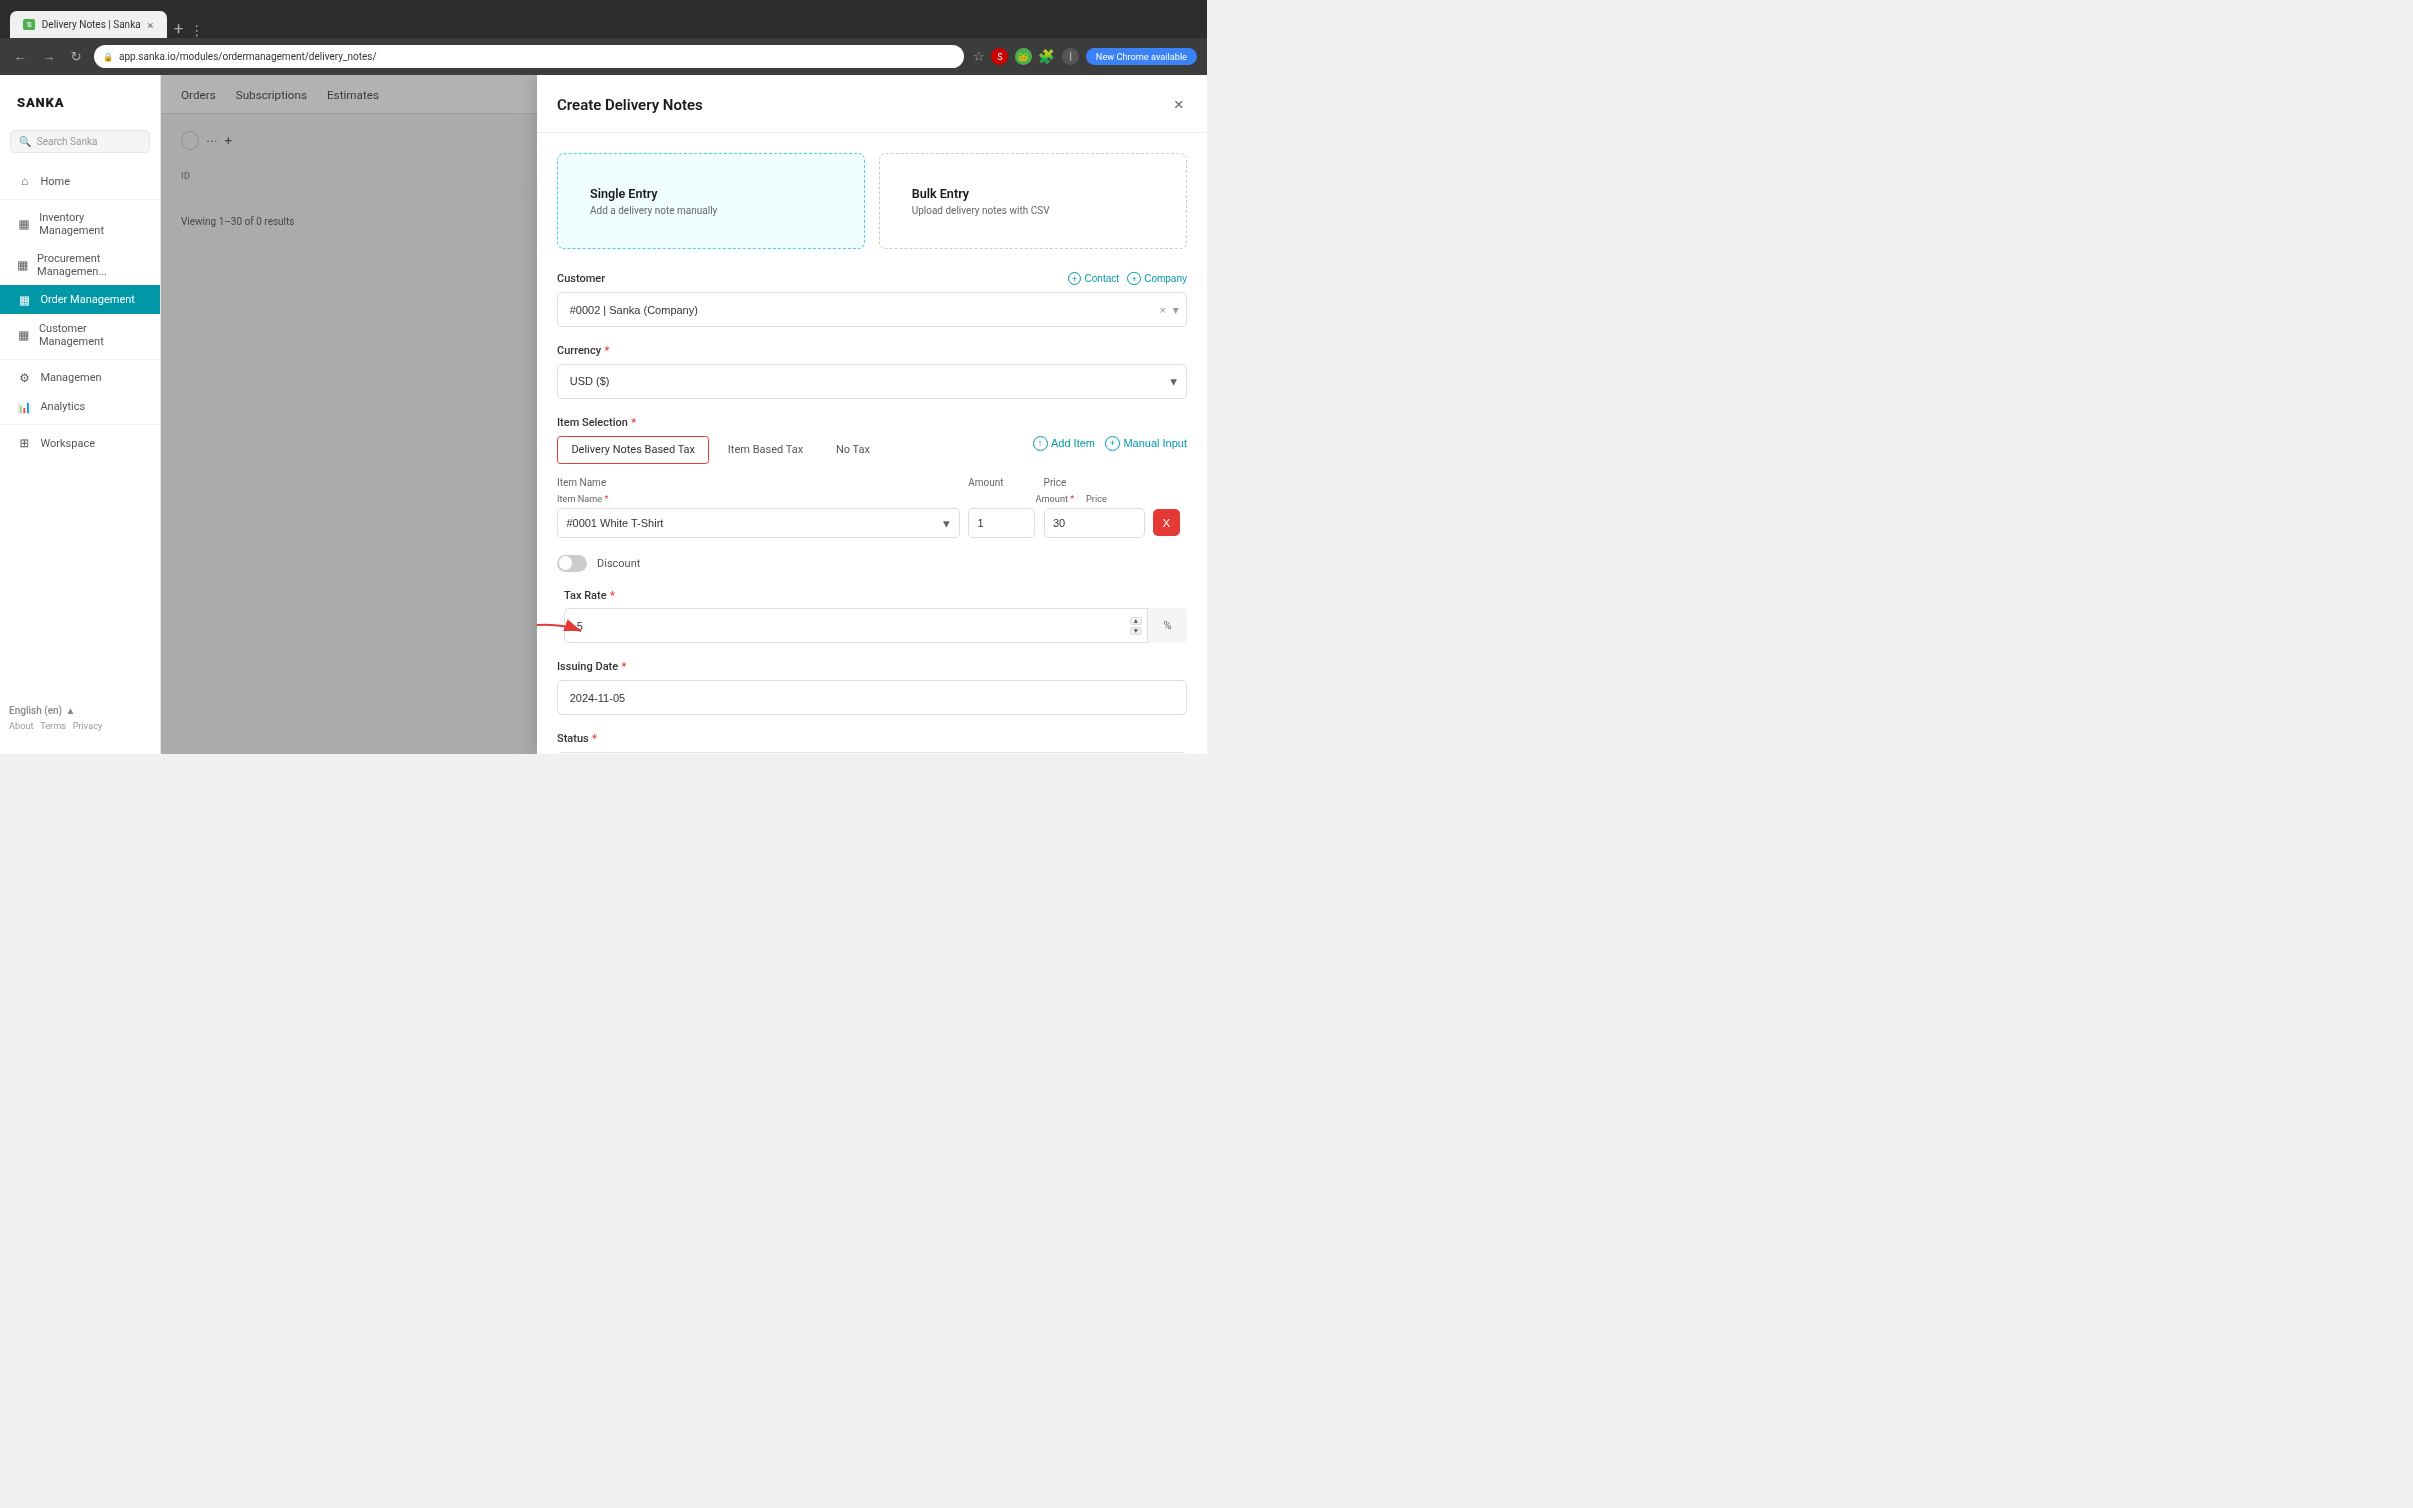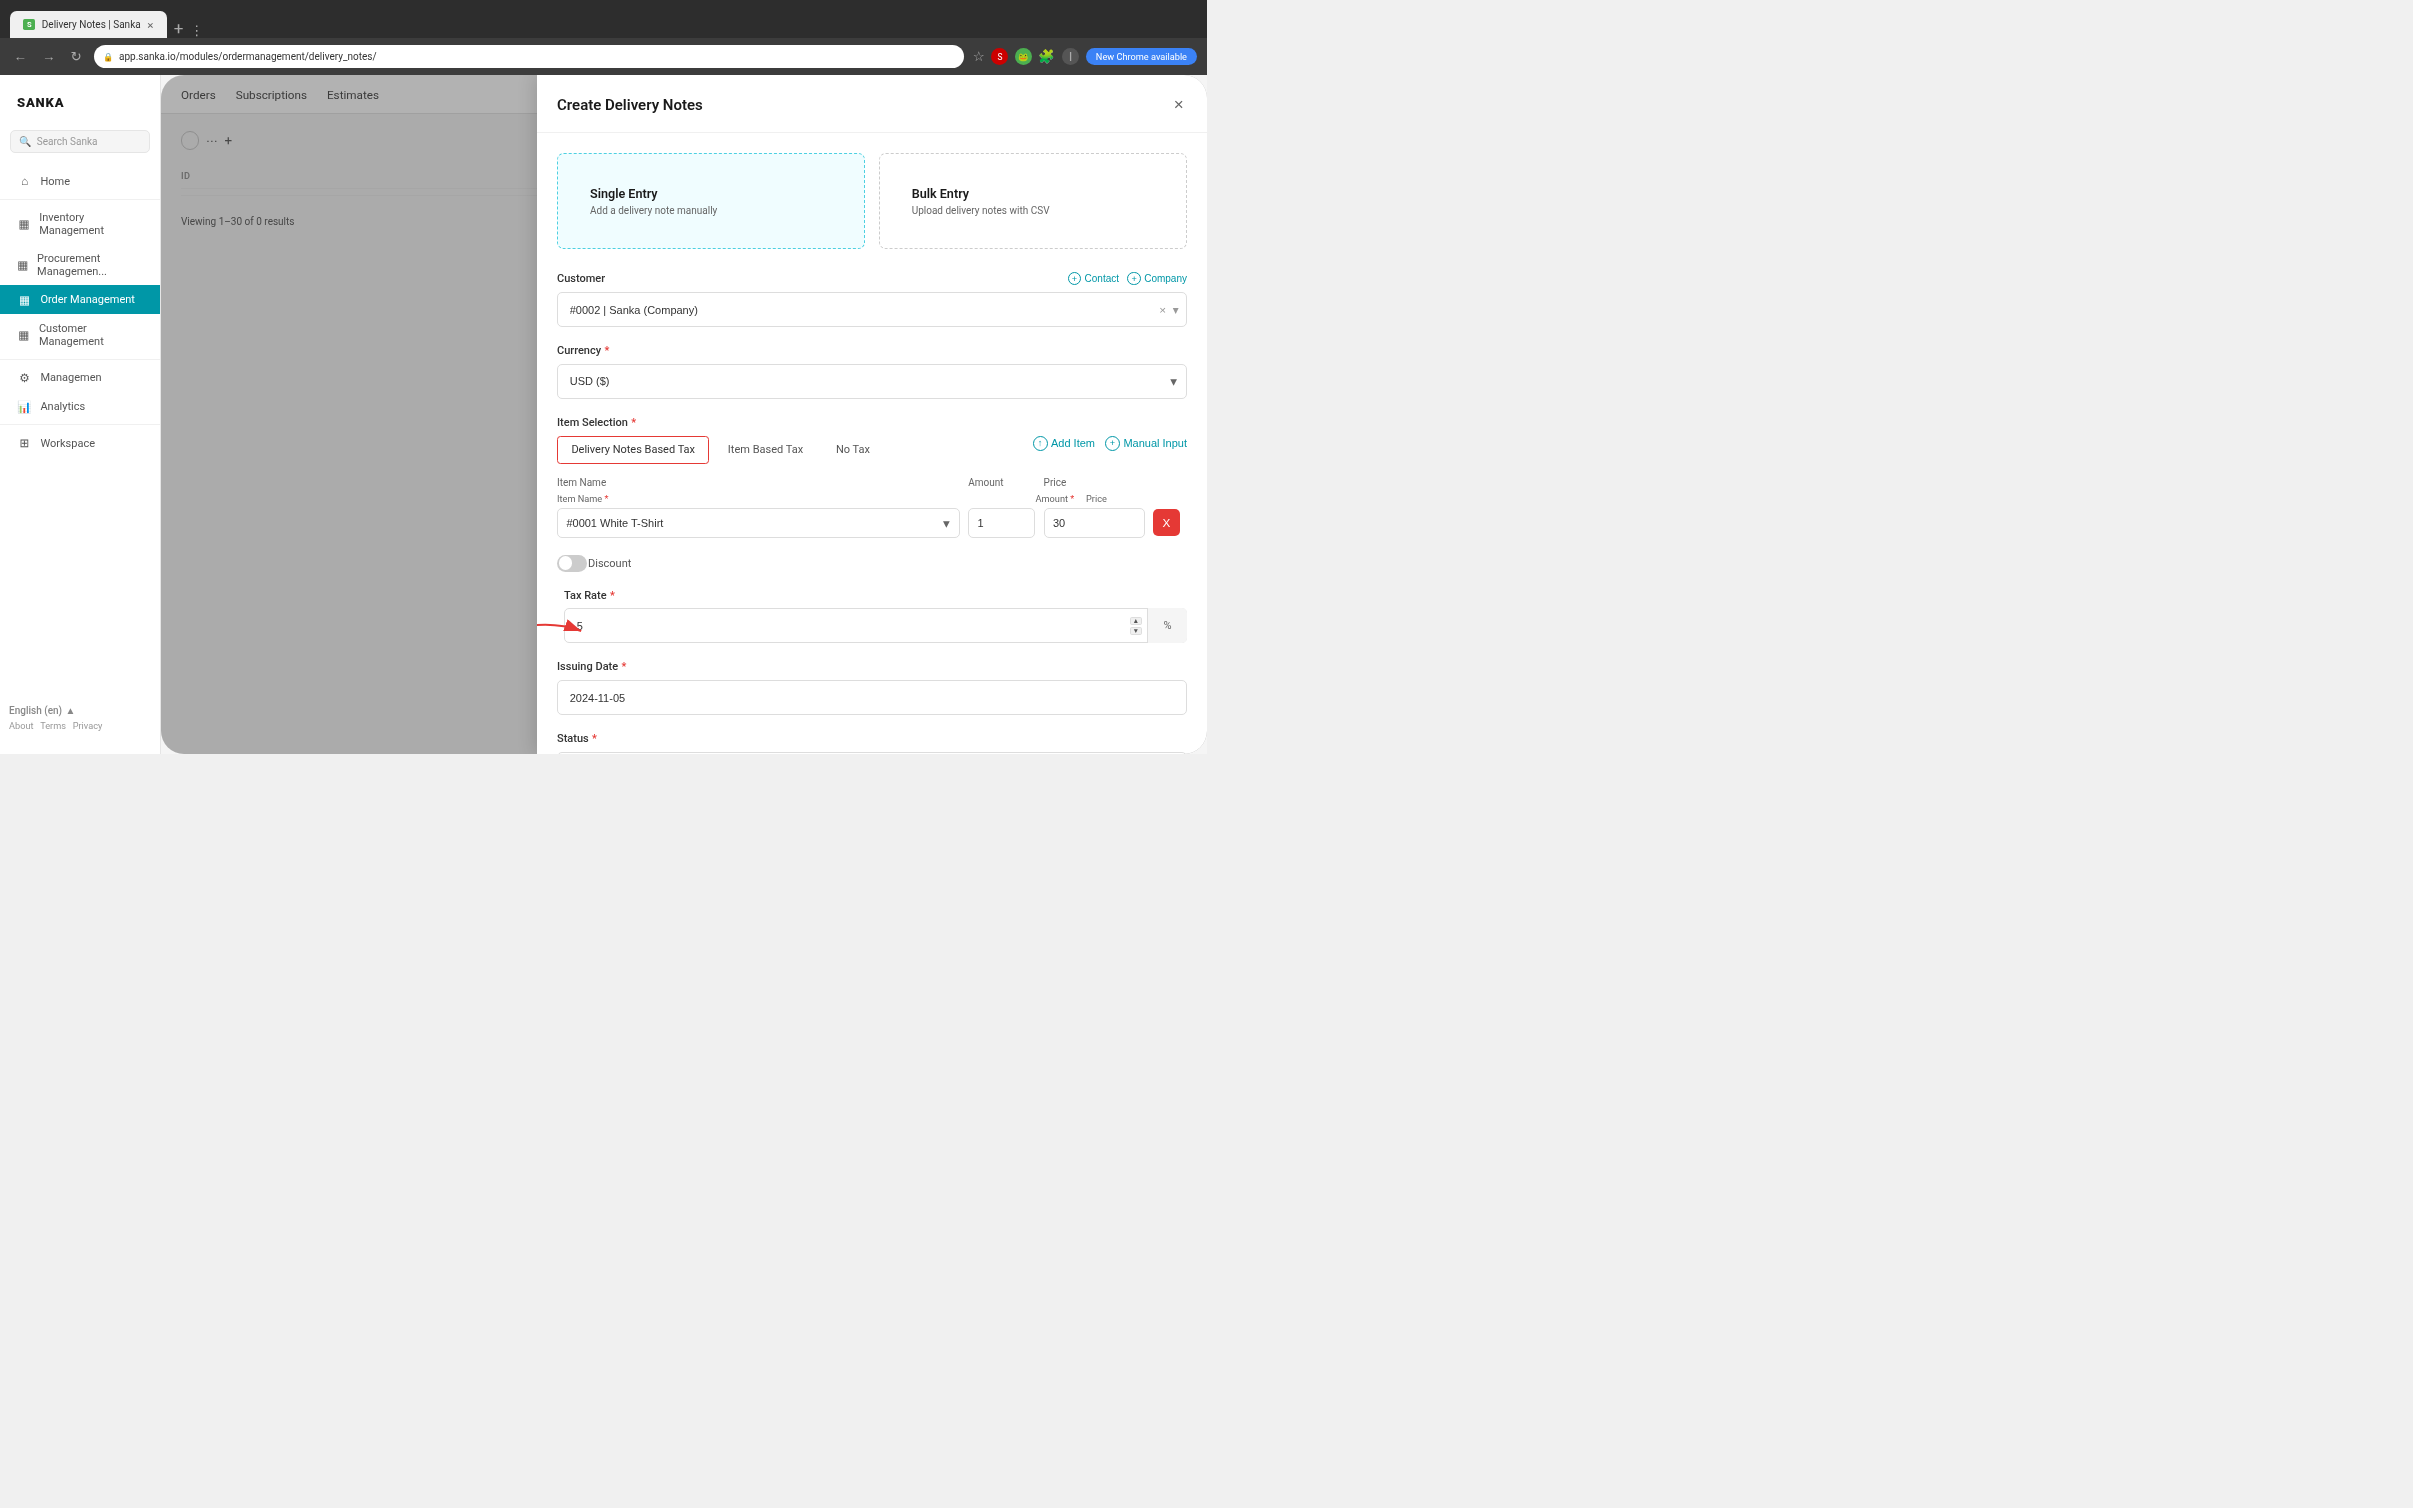--- a/index.html
+++ b/index.html
@@ -35,21 +35,21 @@
     .sidebar-nav { flex: 1; }
     .sidebar-item { display: flex; align-items: center; gap: 8.4px; padding: 7.5px 17px; font-size: 11px; color: #555; cursor: pointer; border-radius: 0; }
     .sidebar-item.active { background: #0097a7; color: white; border-radius: 0; }
     .sidebar-item-icon { font-size: 11.7px; width: 15px; text-align: center; }
     .sidebar-divider { height: 0.8px; background: #f0f0f0; margin: 3.4px 0; }
     .sidebar-bottom { padding: 10px 9px; font-size: 9.2px; color: #888; }
     .sidebar-bottom-lang { display: flex; align-items: center; gap: 3.4px; margin-bottom: 3.4px; font-size: 10px; font-weight: 500; }
     .sidebar-links { display: flex; gap: 6.7px; font-size: 9.2px; color: #999; }
 
     
-    .main { flex: 1; overflow: hidden; position: relative; border-radius: 23px; }
+    .main { flex: 1; overflow: hidden; position: relative; }
     .main-header { background: white; border-bottom: 0.8px solid #e5e5e5; padding: 13.4px 20px 0; }
     .main-tabs { display: flex; gap: 20px; }
     .main-tab { font-size: 11.7px; color: #555; padding-bottom: 10px; cursor: pointer; border-bottom: 1.7px solid transparent; }
     .main-body { padding: 17px 20px; }
     .main-toolbar { display: flex; align-items: center; gap: 6.7px; margin-bottom: 13.4px; }
     .circle-btn { width: 18.4px; height: 18.4px; border-radius: 50%; border: 1.7px solid #ccc; cursor: pointer; }
     .toolbar-icon { color: #666; cursor: pointer; font-size: 11.7px; }
     .add-btn { color: #666; cursor: pointer; font-size: 13.4px; }
     .table-header { display: grid; grid-template-columns: 1fr 1fr; padding: 6.7px 0; font-size: 9.2px; font-weight: 600; color: #999; letter-spacing: 0.4px; border-bottom: 0.8px solid #eee; }
     .table-divider { height: 0.8px; background: #eee; margin: 6.7px 0; }
@@ -97,21 +97,21 @@
 
     
     .item-row { display: grid; grid-template-columns: 1fr 67px 101px 34px; gap: 8.4px; align-items: center; margin-bottom: 10px; }
     .item-row-headers { display: grid; grid-template-columns: 1fr 67px 101px 34px; gap: 8.4px; margin-bottom: 5px; }
     .item-row-label { font-size: 10px; color: #666; }
     .item-name-select { position: relative; }
     .item-name-select select { appearance: none; padding-right: 25px; }
     .item-delete-btn { background: #e53935; color: white; border: none; border-radius: 5px; width: 27px; height: 27px; font-size: 11.7px; cursor: pointer; display: flex; align-items: center; justify-content: center; }
 
     
-    .discount-row { display: flex; align-items: center; gap: 1px; margin-bottom: 17px; }
+    .discount-row { display: flex; align-items: center; gap: 10px; margin-bottom: 17px; }
     .toggle { width: 30px; height: 17px; background: #ccc; border-radius: 8.4px; position: relative; cursor: pointer; }
     .toggle-knob { width: 13.4px; height: 13.4px; background: white; border-radius: 50%; position: absolute; top: 1.7px; left: 1.7px; }
     .discount-label { font-size: 11px; color: #555; }
 
     
     .tax-rate-wrapper { position: relative; }
     .tax-rate-input { width: 100%; padding-right: 50px; }
     .tax-rate-suffix { position: absolute; right: 0; top: 0; height: 100%; width: 40px; background: #f5f5f5; border-left: 0.8px solid #ddd; border-radius: 0 5px 5px 0; display: flex; align-items: center; justify-content: center; font-size: 11px; color: #666; }
     .tax-rate-spinner { position: absolute; right: 42px; top: 0; height: 100%; display: flex; flex-direction: column; justify-content: center; gap: 1.7px; padding: 3.4px; }
     .spinner-btn { width: 11.7px; height: 8.4px; background: #f0f0f0; border: 0.8px solid #ddd; border-radius: 1.7px; display: flex; align-items: center; justify-content: center; cursor: pointer; font-size: 6.7px; color: #555; }

